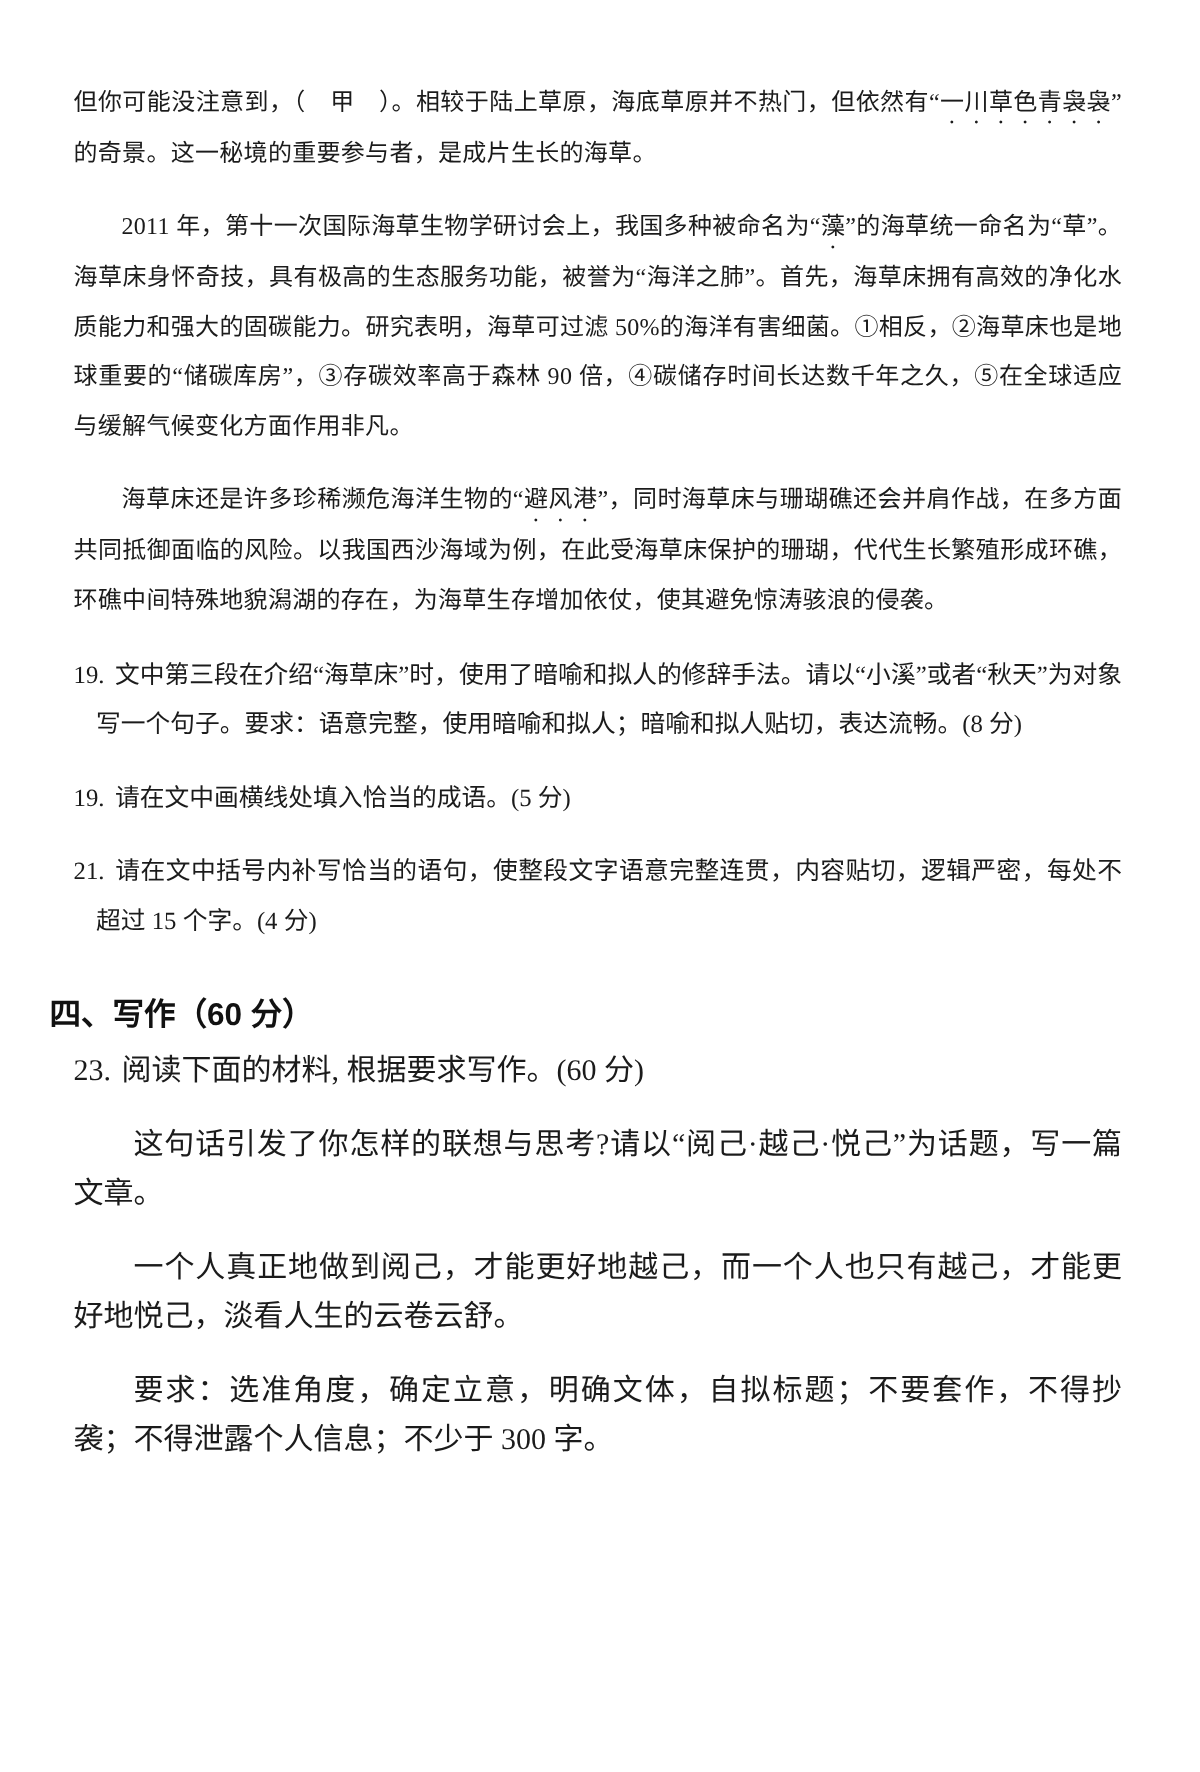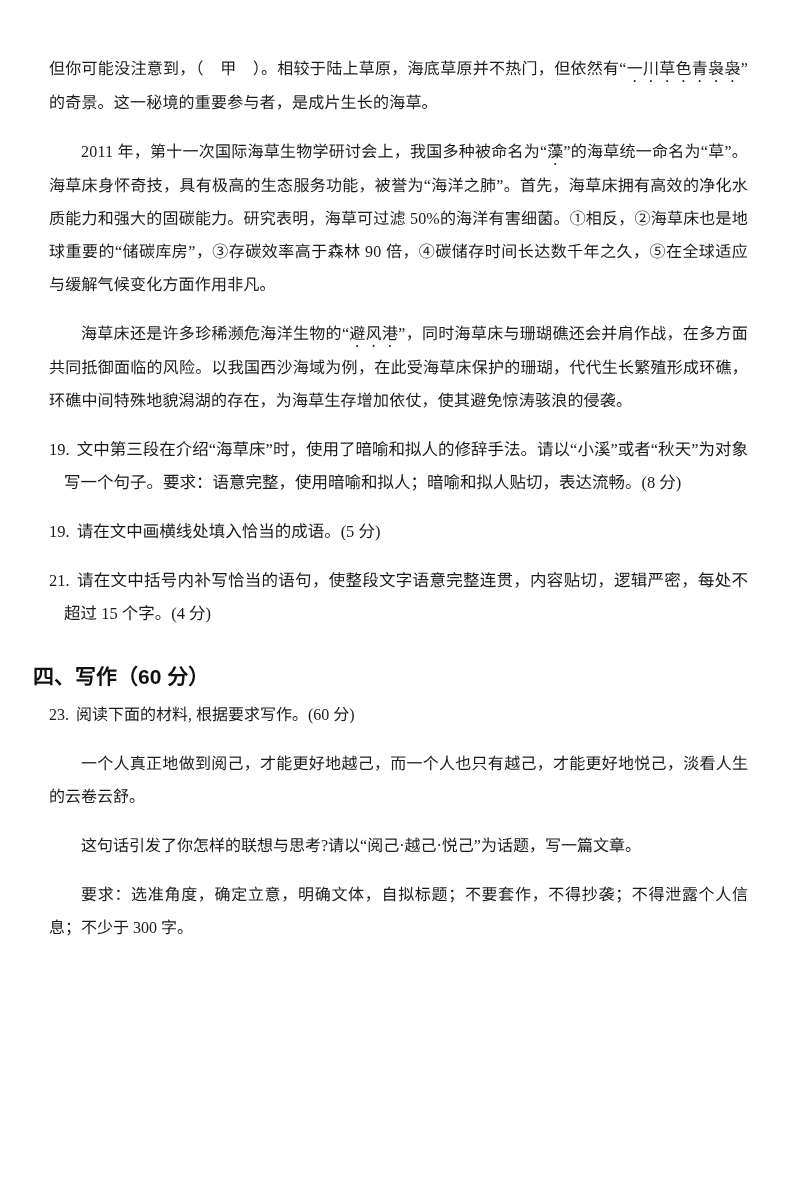--- a/index.html
+++ b/index.html
@@ -55,21 +55,21 @@
     vertical-align: baseline;
   }
   .section-title {
     margin: 30px 0 4px 0;
     font-family: Liberation Sans, sans-serif;
     font-weight: 700;
     font-size: 21px;
     line-height: 34px;
     color: #111111;
   }
-  .writing p { font-size: 16px; }
+  .writing p { font-size: 20px; }
 </style>
 </head>
 <body>
 
 <div class="page">
 
   <section class="passage">
     <p><span>但你可能没注意到，（　甲　）。相较于陆上草原，海底草原并不热门，但依然有“</span><span class="em-dot">一川草色青袅袅</span><span>”的奇景。这一秘境的重要参与者，是成片生长的海草。</span></p>
     <p class="indent"><span>2011 年，第十一次国际海草生物学研讨会上，我国多种被命名为“</span><span class="em-dot">藻</span><span>”的海草统一命名为“草”。海草床身怀奇技，具有极高的生态服务功能，被誉为“海洋之肺”。首先，海草床拥有高效的净化水质能力和强大的固碳能力。研究表明，海草可过滤 50%的海洋有害细菌。①相反，②海草床也是地球重要的“储碳库房”，③存碳效率高于森林 90 倍，④碳储存时间长达数千年之久，⑤在全球适应与缓解气候变化方面作用非凡。</span></p>
     <p class="indent"><span>海草床还是许多珍稀濒危海洋生物的“</span><span class="em-dot">避风港</span><span>”，同时海草床与珊瑚礁还会并肩作战，在多方面共同抵御面临的风险。以我国西沙海域为例，在此受海草床保护的珊瑚，代代生长繁殖形成环礁，环礁中间特殊地貌潟湖的存在，为海草生存增加依仗，使其避免惊涛骇浪的侵袭。</span></p>
@@ -77,18 +77,18 @@
 
   <section class="questions">
     <p class="question"><span class="q-num">19.</span><span>文中第三段在介绍“海草床”时，使用了暗喻和拟人的修辞手法。请以“小溪”或者“秋天”为对象写一个句子。要求：语意完整，使用暗喻和拟人；暗喻和拟人贴切，表达流畅。(8 分)</span></p>
     <p class="question"><span class="q-num">19.</span><span>请在文中画横线处填入恰当的成语。(5 分)</span></p>
     <p class="question"><span class="q-num">21.</span><span>请在文中括号内补写恰当的语句，使整段文字语意完整连贯，内容贴切，逻辑严密，每处不超过 15 个字。(4 分)</span></p>
   </section>
 
   <section class="writing">
     <h2 class="section-title">四、写作（60 分）</h2>
     <p class="question"><span class="q-num">23.</span><span>阅读下面的材料, 根据要求写作。(60 分)</span></p>
+    <p class="indent">这句话引发了你怎样的联想与思考?请以“阅己·越己·悦己”为话题，写一篇文章。</p>
     <p class="indent">一个人真正地做到阅己，才能更好地越己，而一个人也只有越己，才能更好地悦己，淡看人生的云卷云舒。</p>
-    <p class="indent">这句话引发了你怎样的联想与思考?请以“阅己·越己·悦己”为话题，写一篇文章。</p>
     <p class="indent">要求：选准角度，确定立意，明确文体，自拟标题；不要套作，不得抄袭；不得泄露个人信息；不少于 300 字。</p>
   </section>
 
 </div>
 
 </body></html>

